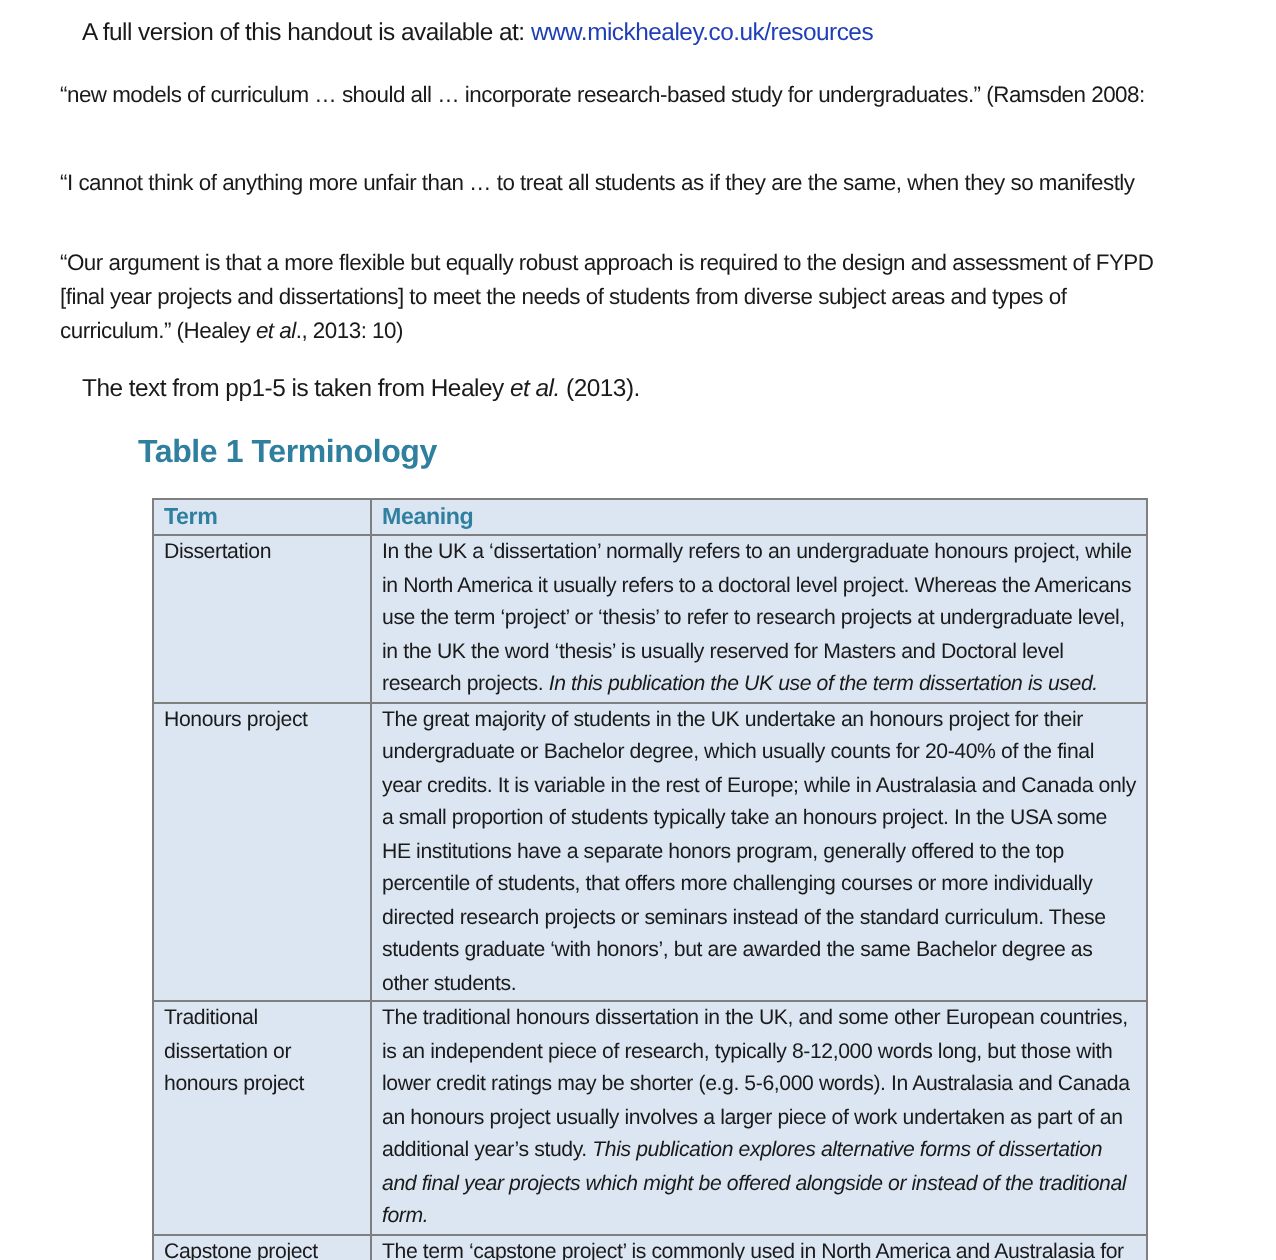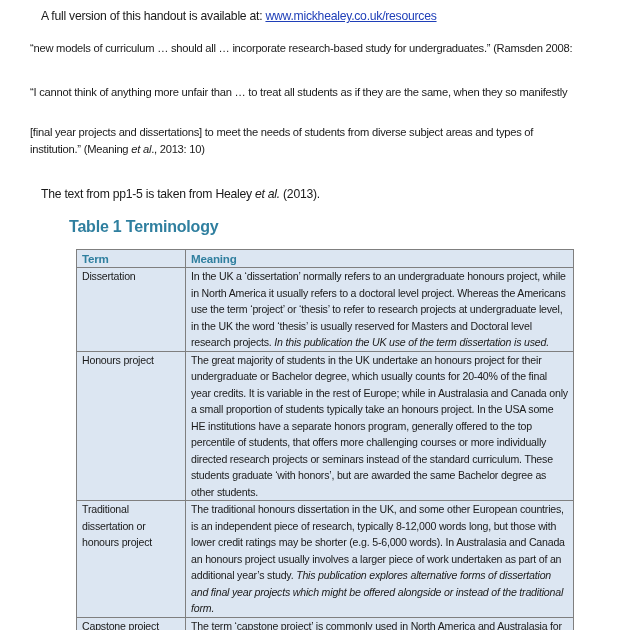--- a/index.html
+++ b/index.html
@@ -1,19 +1,19 @@
 <!DOCTYPE html>
 <html><head>
 <meta charset="utf-8">
 <style>
   html, body { margin: 0; padding: 0; background: #ffffff; }
   body { width: 638px; height: 630px; overflow: hidden; position: relative;
          font-family: "Liberation Sans", sans-serif; color: #1a1a1a; }
   .line { position: absolute; font-size: 12.2px; white-space: nowrap; letter-spacing: -0.25px; }
-  a.link { color: #1f3fb8; text-decoration: underline; }
+  a.link { color: #1f3fb8; }
   .quote { position: absolute; font-size: 11.2px; line-height: 17px; 
            letter-spacing: -0.25px; }
   .caption { position: absolute; left: 69px; top: 218px; font-size: 16px; font-weight: bold;
              color: #2f7f9f; letter-spacing: -0.2px; }
   table.terms { position: absolute; left: 76px; top: 249px; width: 498px;
                 border-collapse: collapse; background: #dce6f2; font-size: 10.6px;
                 letter-spacing: -0.2px; }
   table.terms td, table.terms th { border: 1.2px solid #7f7f7f; vertical-align: top;
                 padding: 0 5px; line-height: 16.5px; text-align: left; font-weight: normal; }
   table.terms th { color: #2f7f9f; font-weight: bold; font-size: 11.6px; line-height: 17px; }
@@ -29,22 +29,23 @@
 
 <div class="quote" style="left:30px; width:580px; top:40px;">
   <div>“new models of curriculum … should all … incorporate research-based study for undergraduates.” (Ramsden 2008:</div>
 </div>
 
 <div class="quote" style="left:30px; width:580px; top:84px;">
   <div>“I cannot think of anything more unfair than … to treat all students as if they are the same, when they so manifestly</div>
 </div>
 
 <div class="quote" style="left:30px; width:580px; top:124px;">
+  <div>“Our argument is that a more flexible but equally robust approach is required to the design and assessment of FYPD</div>
   <div>[final year projects and dissertations] to meet the needs of students from diverse subject areas and types of</div>
-  <div><span>institution.” (Meaning </span><i>et al</i><span>., 2013: 10)</span></div>
+  <div><span>curriculum.” (Healey </span><i>et al</i><span>., 2013: 10)</span></div>
 </div>
 
 <div class="line" style="left:41px; top:187px;">
   <span>The text from pp1-5 is taken from Healey </span><i>et al.</i><span> (2013).</span>
 </div>
 
 <div class="caption">Table 1 Terminology</div>
 
 <table class="terms">
   <thead>

